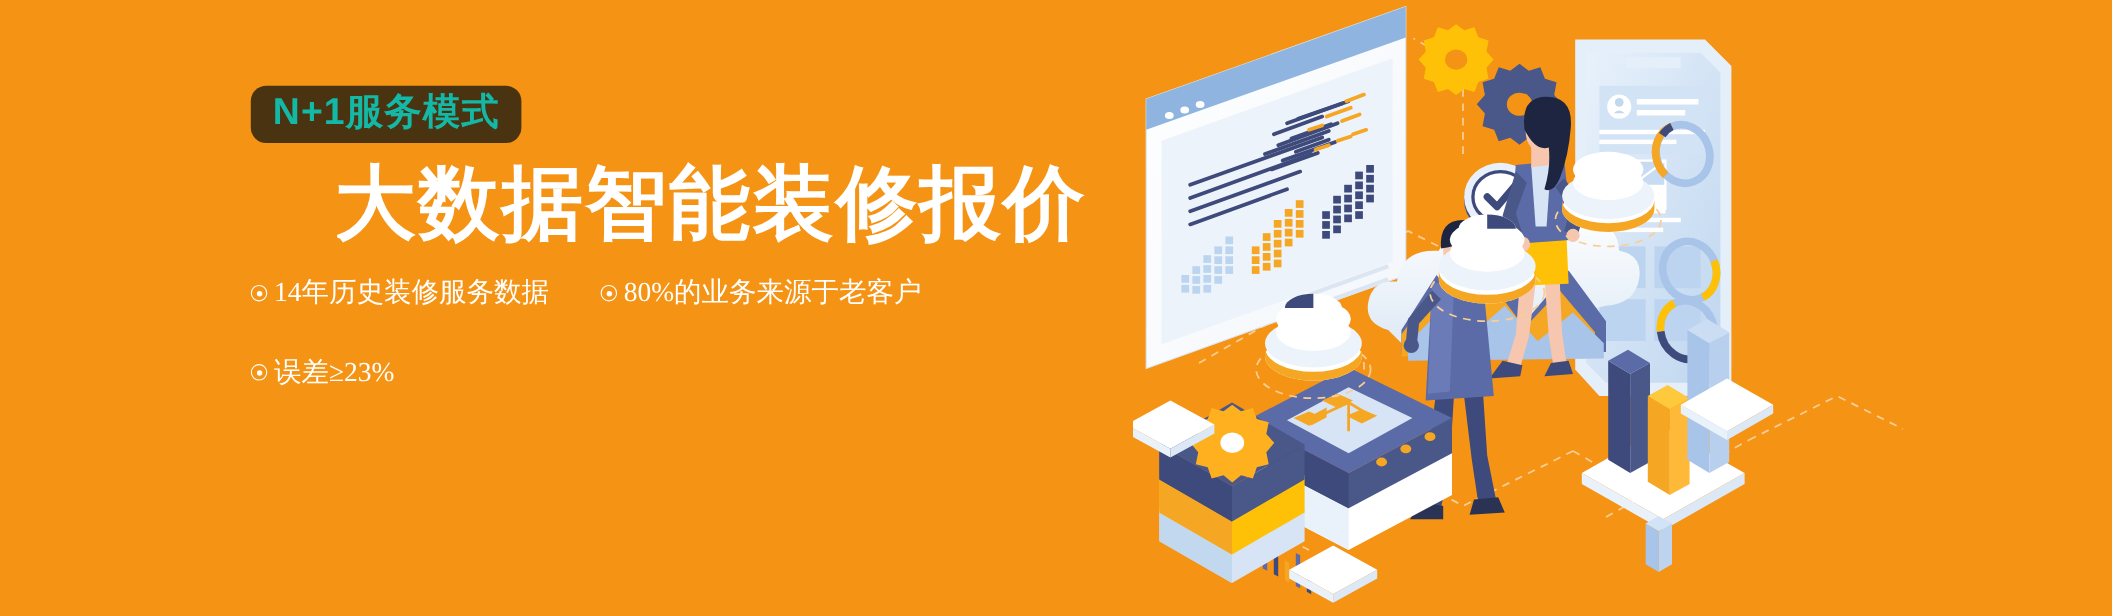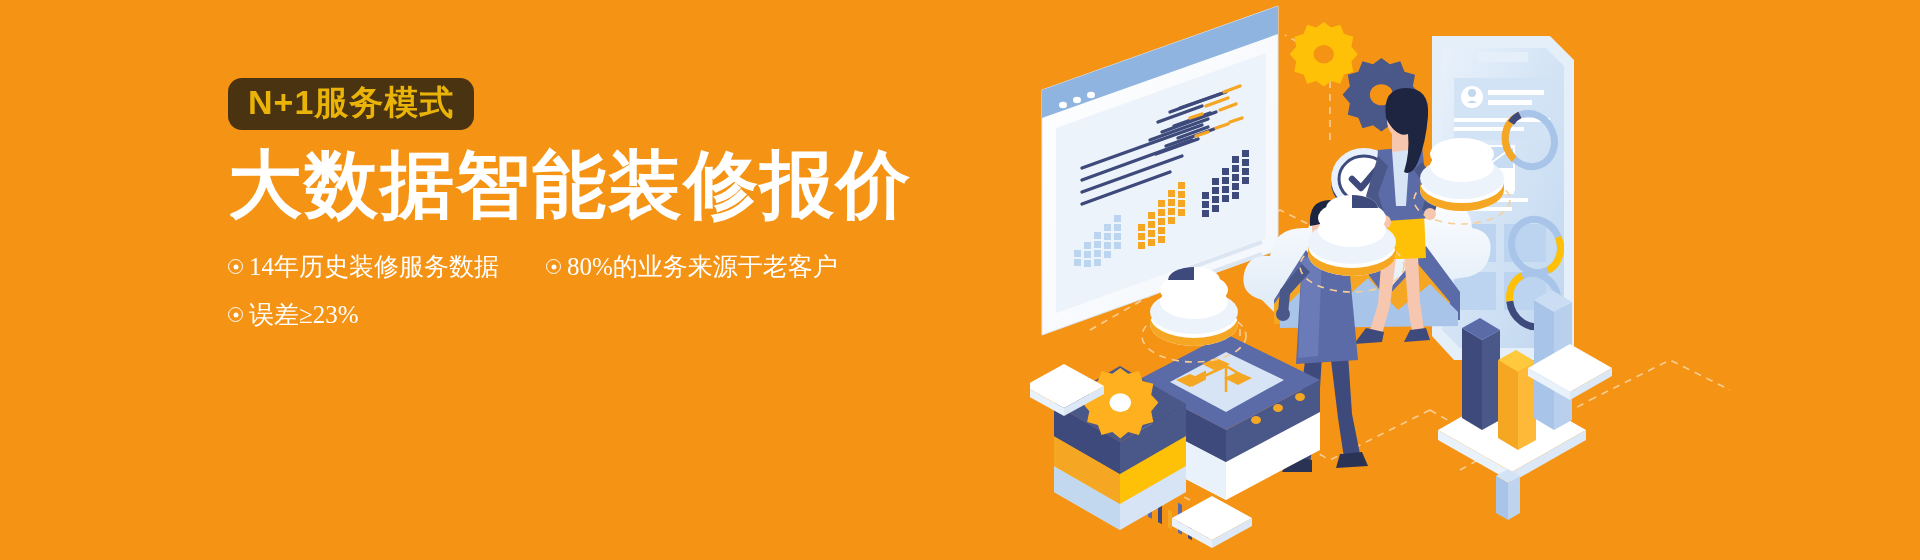--- a/index.html
+++ b/index.html
@@ -17,49 +17,51 @@
 
   
   #text-block {
     position:absolute;
     left:228px; top:78px;
     width:760px;
   }
   #badge {
     display:inline-block;
     background:#4A3310;
-    color:#eab308;
+    color:#14b8a6;
     font-size:34px;
     font-weight:bold;
     letter-spacing:1px;
     padding:6px 20px 9px 20px;
     border-radius:14px;
     line-height:1.1;
     font-family:"Liberation Sans", sans-serif;
     text-align:right;
   }
   #headline {
     margin-top:16px;
     color:#FFFFFF;
     font-size:74px;
     font-weight:bold;
     letter-spacing:2px;
     line-height:1.05;
     font-family:"Liberation Sans", sans-serif;
     white-space:nowrap;
+    text-align:right;
   }
   #features {
     margin-top:30px;
     display:flex;
     flex-wrap:wrap;
     width:620px;
   }
   .feature-col {
     display:flex;
     flex-direction:column;
+    gap:24px;
   }
   .feature-col.col-1 { width:318px; }
   .feature-col.col-2 { width:300px; }
   .feature-item {
     color:#FFFFFF;
     font-size:25px;
     line-height:1.0;
     margin-bottom:23px;
     font-family:"Liberation Serif", serif;
     display:flex;

